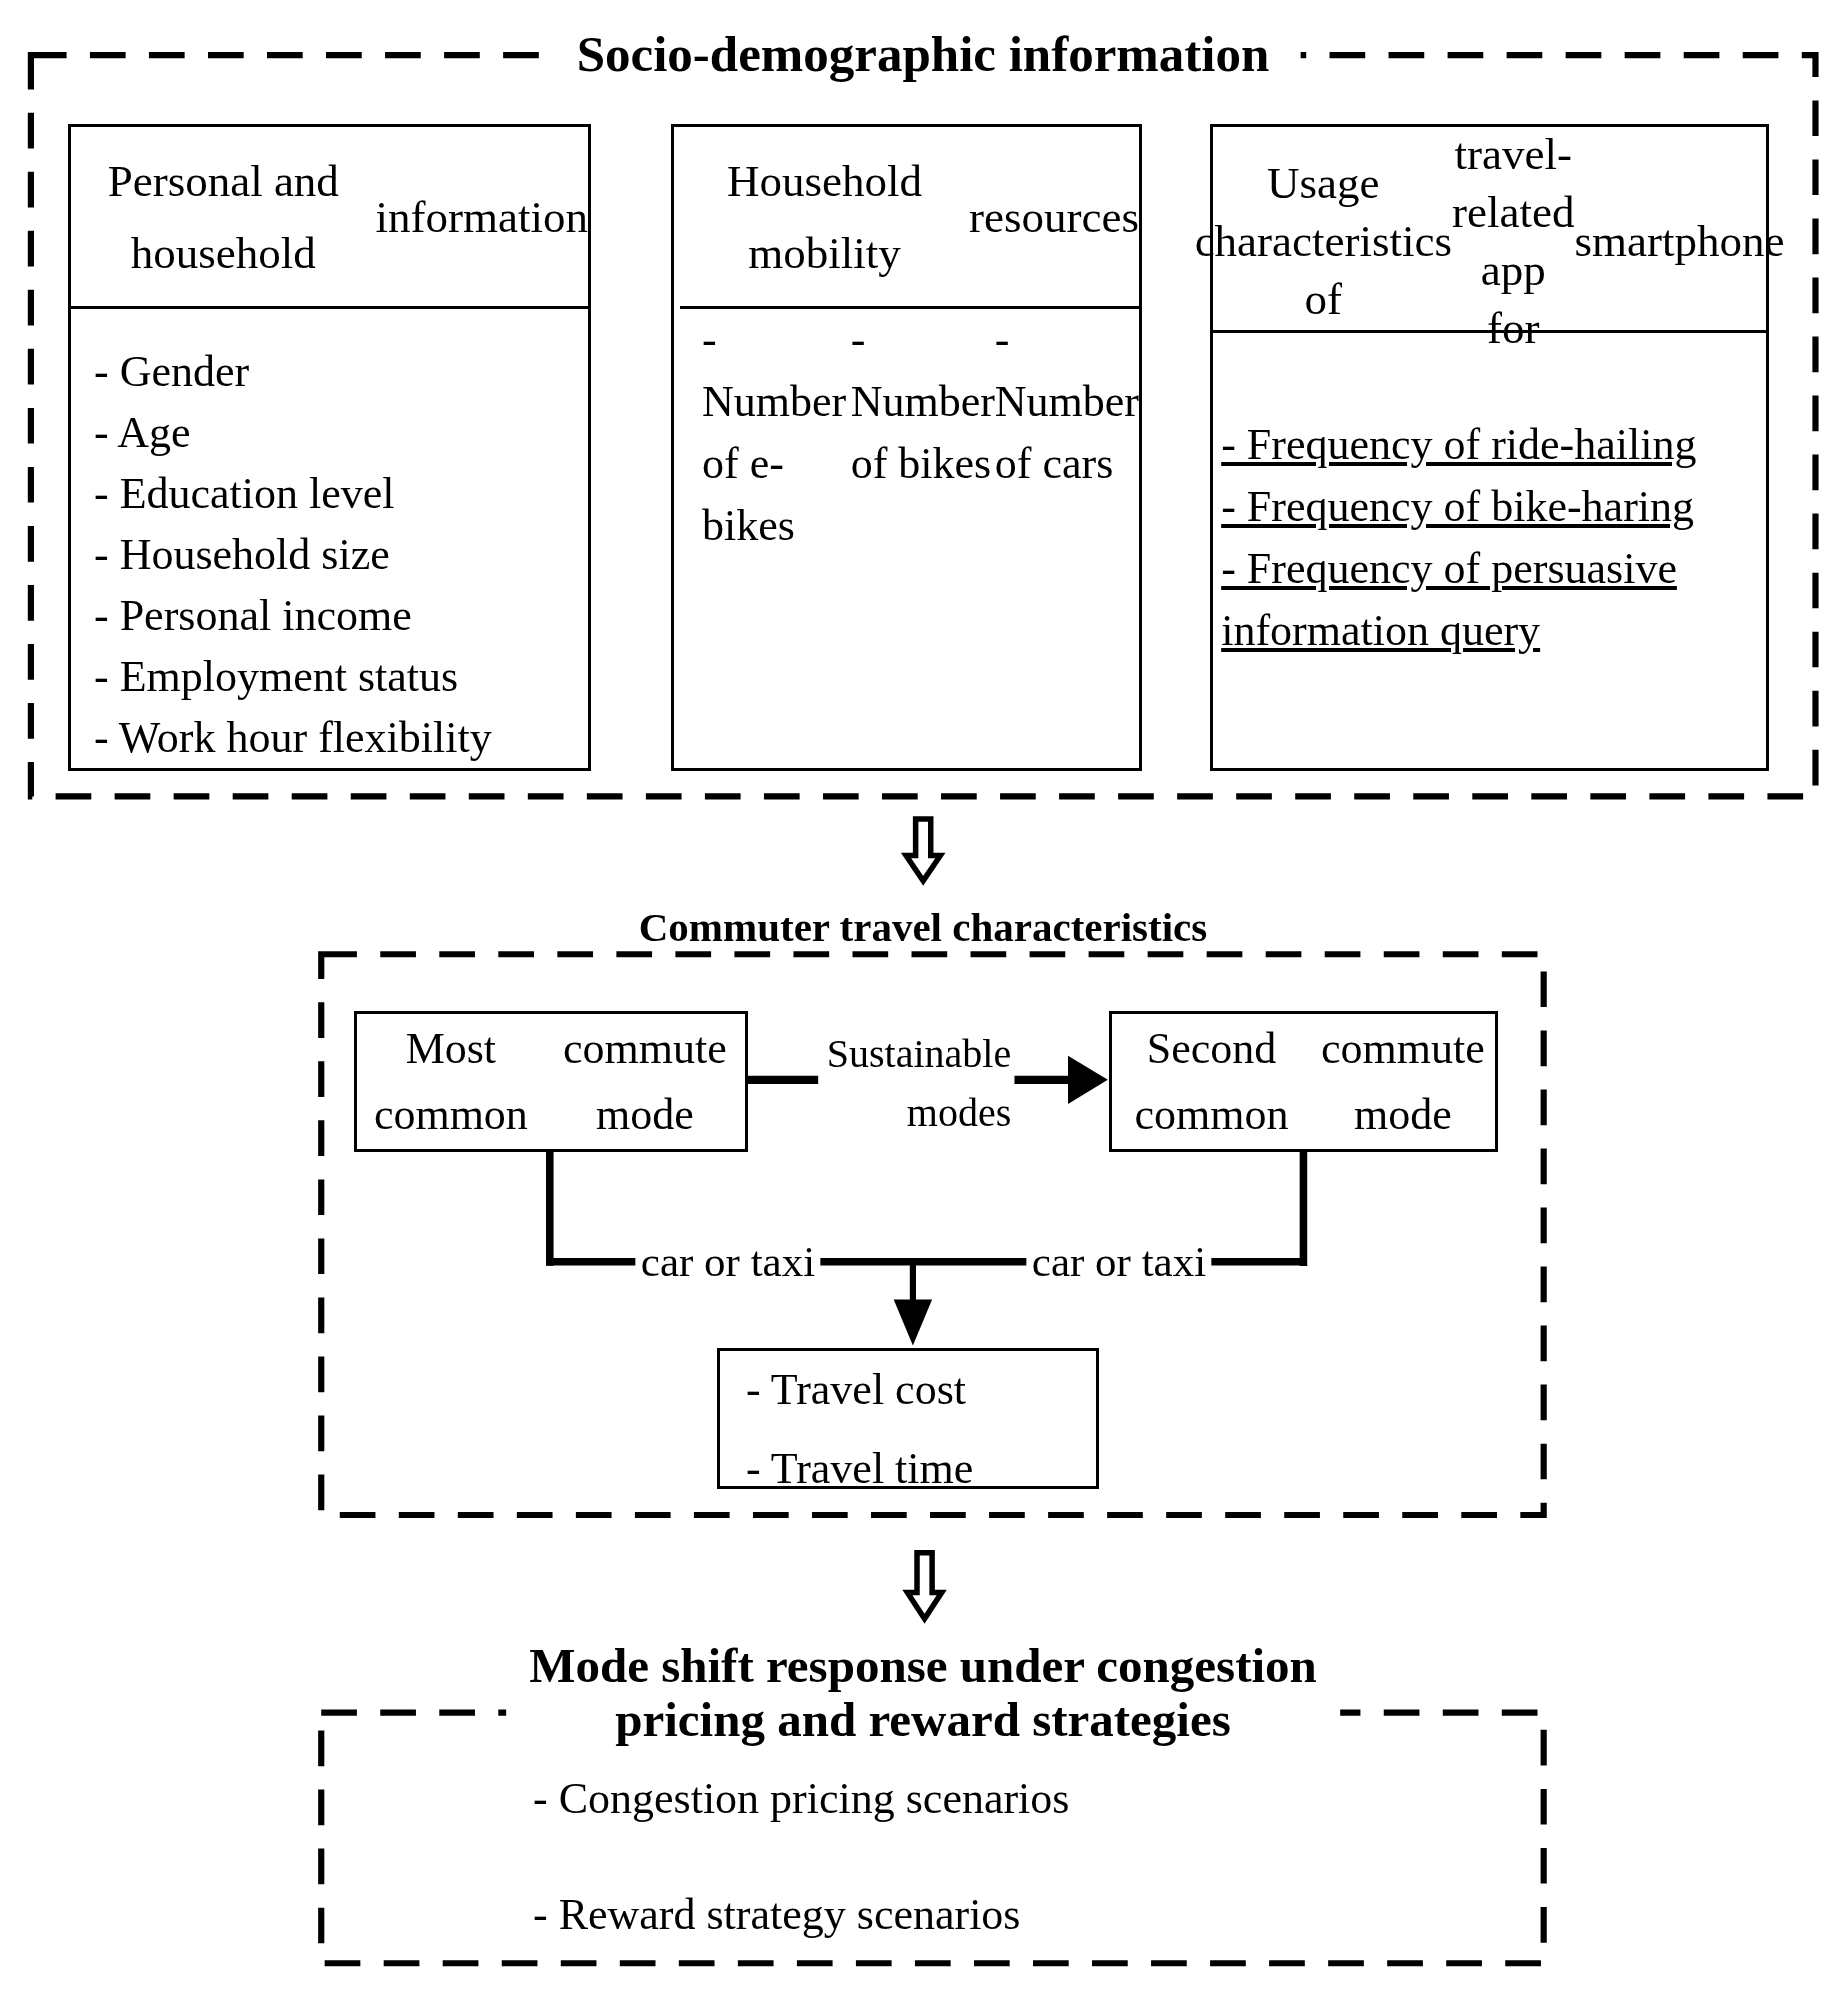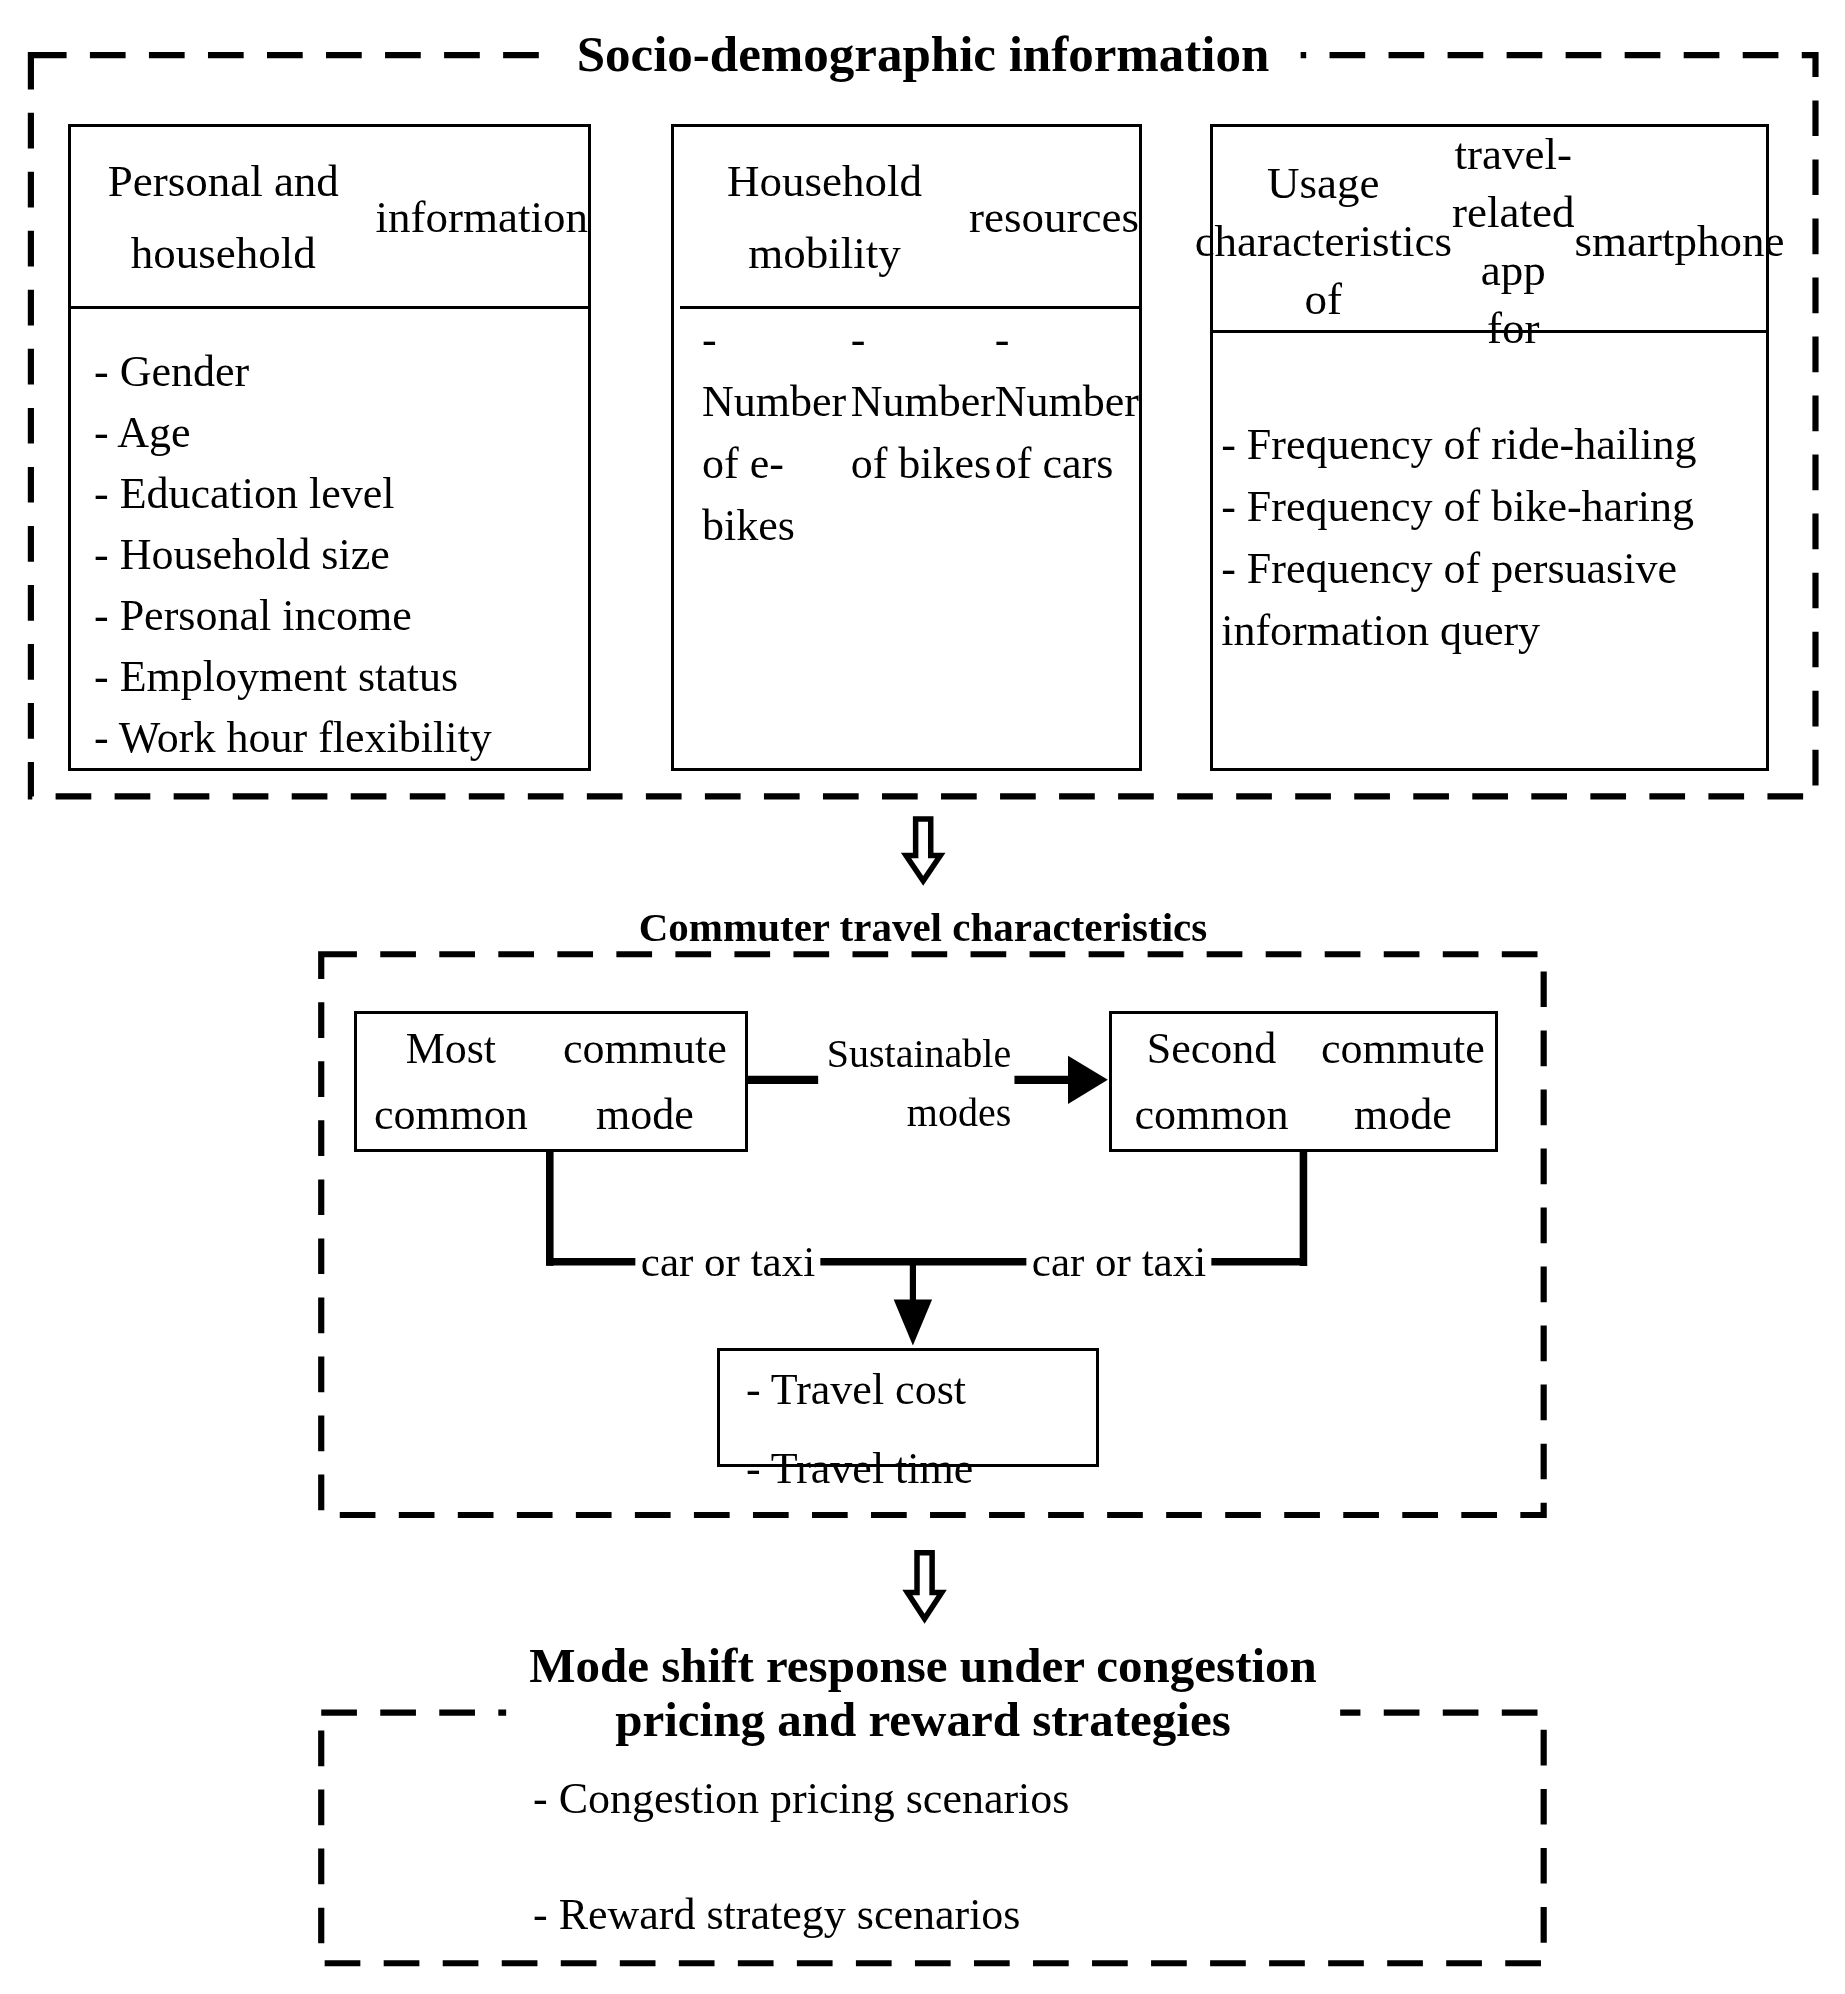--- a/index.html
+++ b/index.html
@@ -94,21 +94,21 @@
       <div>- Number of cars</div>
     </div>
   </div>
 
   <div class="solid-box" style="left:1210px;top:124px;width:559px;height:647px;">
     <div class="box-header three">
       <span>Usage characteristics of</span>
       <span>travel-related app for</span>
       <span>smartphone</span>
     </div>
-    <div class="box-list" style="padding:81px 9.6px 0 8.2px;">
+    <div class="box-list" style="padding:81px 9.6px 0 8.2px;text-decoration:underline;">
       <div>- Frequency of ride-hailing</div>
       <div>- Frequency of bike-haring</div>
       <div>- Frequency of persuasive information query</div>
     </div>
   </div>
 
   <div class="sec-title" style="left:923px;top:903px;font-size:41px;padding:0 29px;">Commuter travel characteristics</div>
 
   <div class="mid-box" style="left:354px;top:1011px;width:394px;height:141px;">
     <span>Most common</span>
@@ -121,21 +121,21 @@
   </div>
 
   <div class="mid-box" style="left:1109px;top:1011px;width:389px;height:141px;">
     <span>Second common</span>
     <span>commute mode</span>
   </div>
 
   <div class="line-label" style="left:728px;top:1234px;">car or taxi</div>
   <div class="line-label" style="left:1119px;top:1234px;">car or taxi</div>
 
-  <div class="solid-box" style="left:717px;top:1348px;width:382px;height:119px;padding:4.1px 0 0 26px;font-size:44px;line-height:69px;">
+  <div class="solid-box" style="left:717px;top:1348px;width:382px;height:141px;padding:4.1px 0 0 26px;font-size:44px;line-height:69px;">
     <div>- Travel cost</div>
     <div style="margin-top:10.3px;">- Travel time</div>
   </div>
 
   <div class="title3" style="left:923px;top:1639px;">
     <div>Mode shift response under congestion</div>
     <div>pricing and reward strategies</div>
   </div>
 
   <div class="bottom-item" style="left:533px;top:1774px;">- Congestion pricing scenarios</div>

